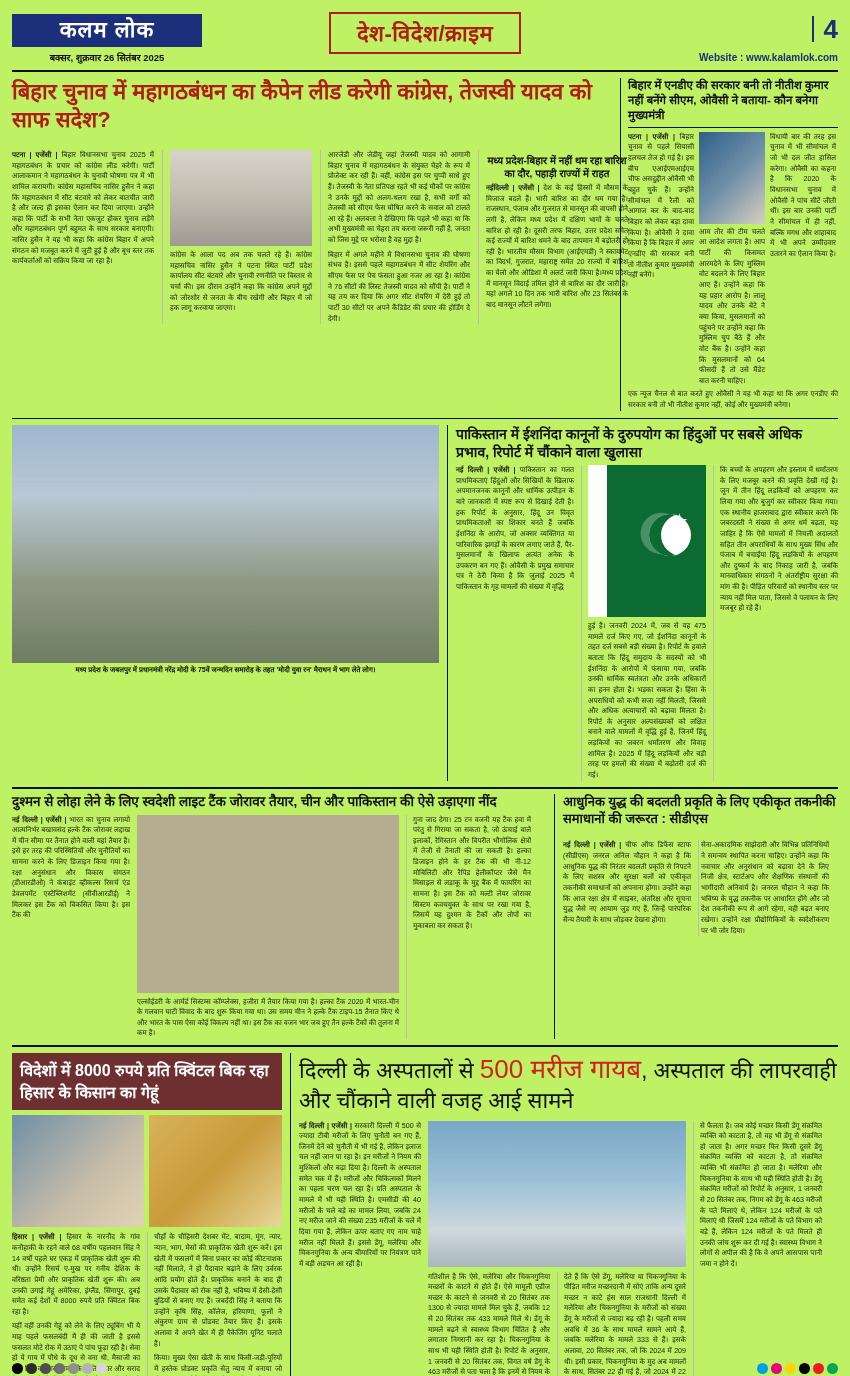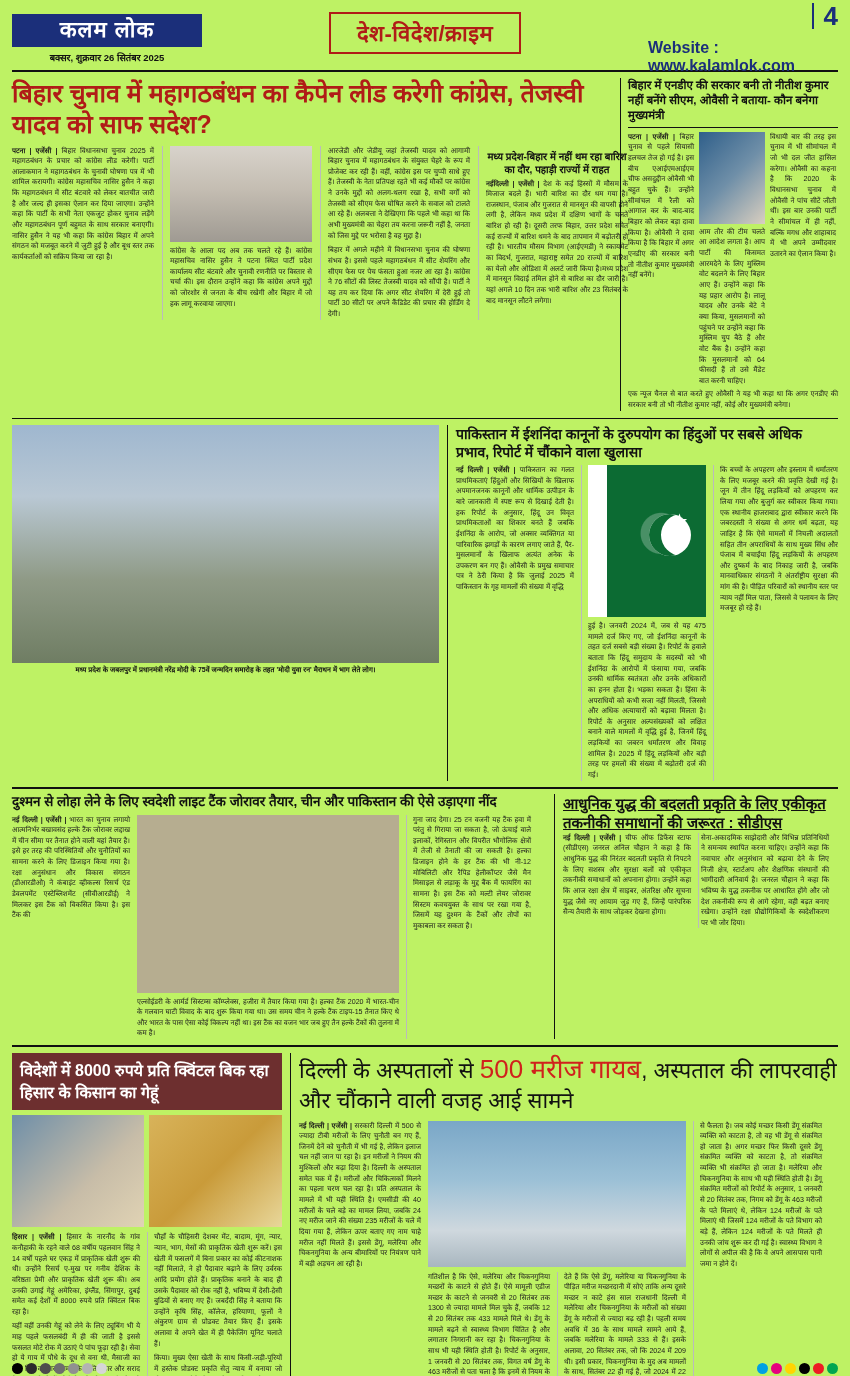--- a/index.html
+++ b/index.html
@@ -78,21 +78,21 @@
   }
   .page-num {
     font-size: 26px;
     font-weight: bold;
     color: #1b2f7a;
     border-left: 2px solid #1b2f7a;
     padding-left: 10px;
     line-height: 1;
   }
   .website {
-    font-size: 16px;
+    font-size: 10px;
     font-weight: bold;
     color: #1b2f7a;
     margin-top: 10px;
   }
 
   
   .hl {
     font-weight: bold;
     color: #111;
     line-height: 1.22;
@@ -117,25 +117,25 @@
   .top-left {
     width: 600px;
   }
   .top-right {
     width: 214px;
     border-left: 1px solid #111;
     padding-left: 7px;
   }
 
   .lead-head {
-    font-size: 25px;
+    font-size: 22px;
     color: #b01c17;
     font-weight: bold;
     line-height: 1.25;
-    margin-bottom: 5px;
+    margin-bottom: 17px;
   }
   .lead-cols {
     display: flex;
     gap: 8px;
     margin-top: 4px;
   }
   .col {
     flex: 1;
   }
   .col-sep {
@@ -212,25 +212,24 @@
   }
   .tank-left { width: 536px; }
   .tank-right { width: 276px; border-left: 1px solid #111; padding-left: 8px;}
   .tank-head {
     font-size: 13.5px;
     font-weight: bold;
     line-height: 1.25;
     margin-bottom: 4px;
   }
   .cds-head {
-    font-size: 15px;
+    font-size: 13px;
     font-weight: bold;
     line-height: 1.3;
-    margin-bottom: 0;
-    text-decoration: underline;
+    margin-bottom: 13px;
   }
 
   
   .bottom-band {
     margin-top: 6px;
     border-top: 2px solid #111;
     padding-top: 6px;
     display: flex;
     gap: 8px;
   }

